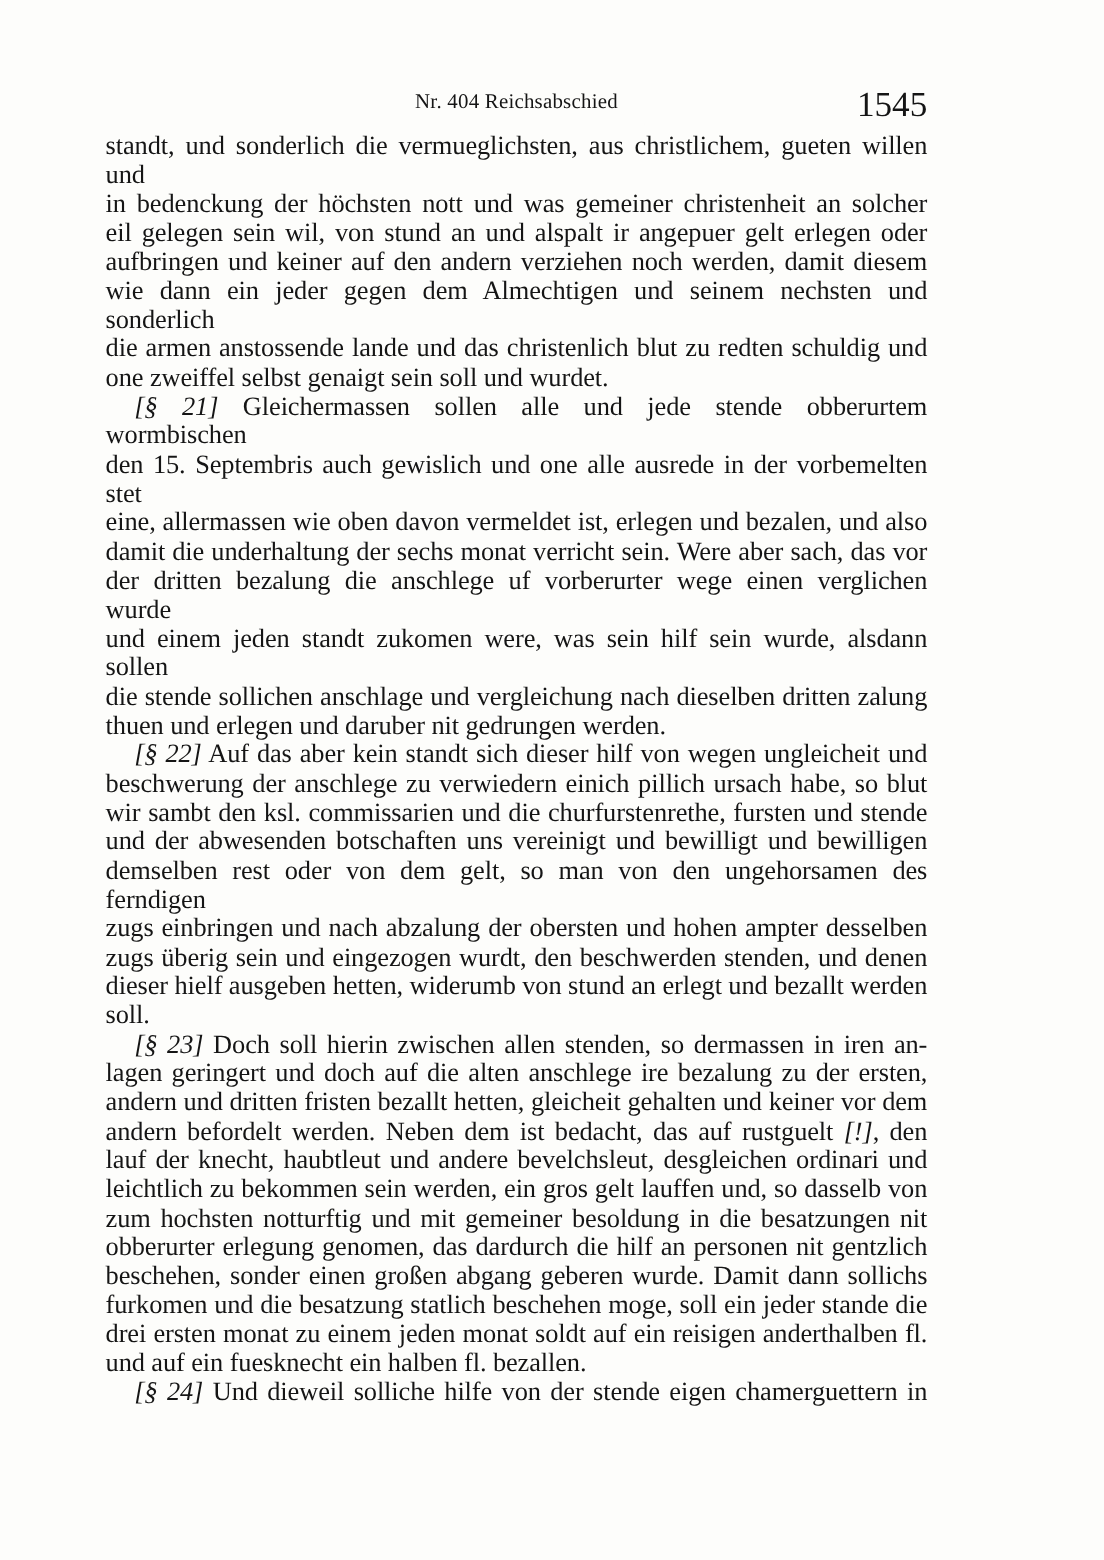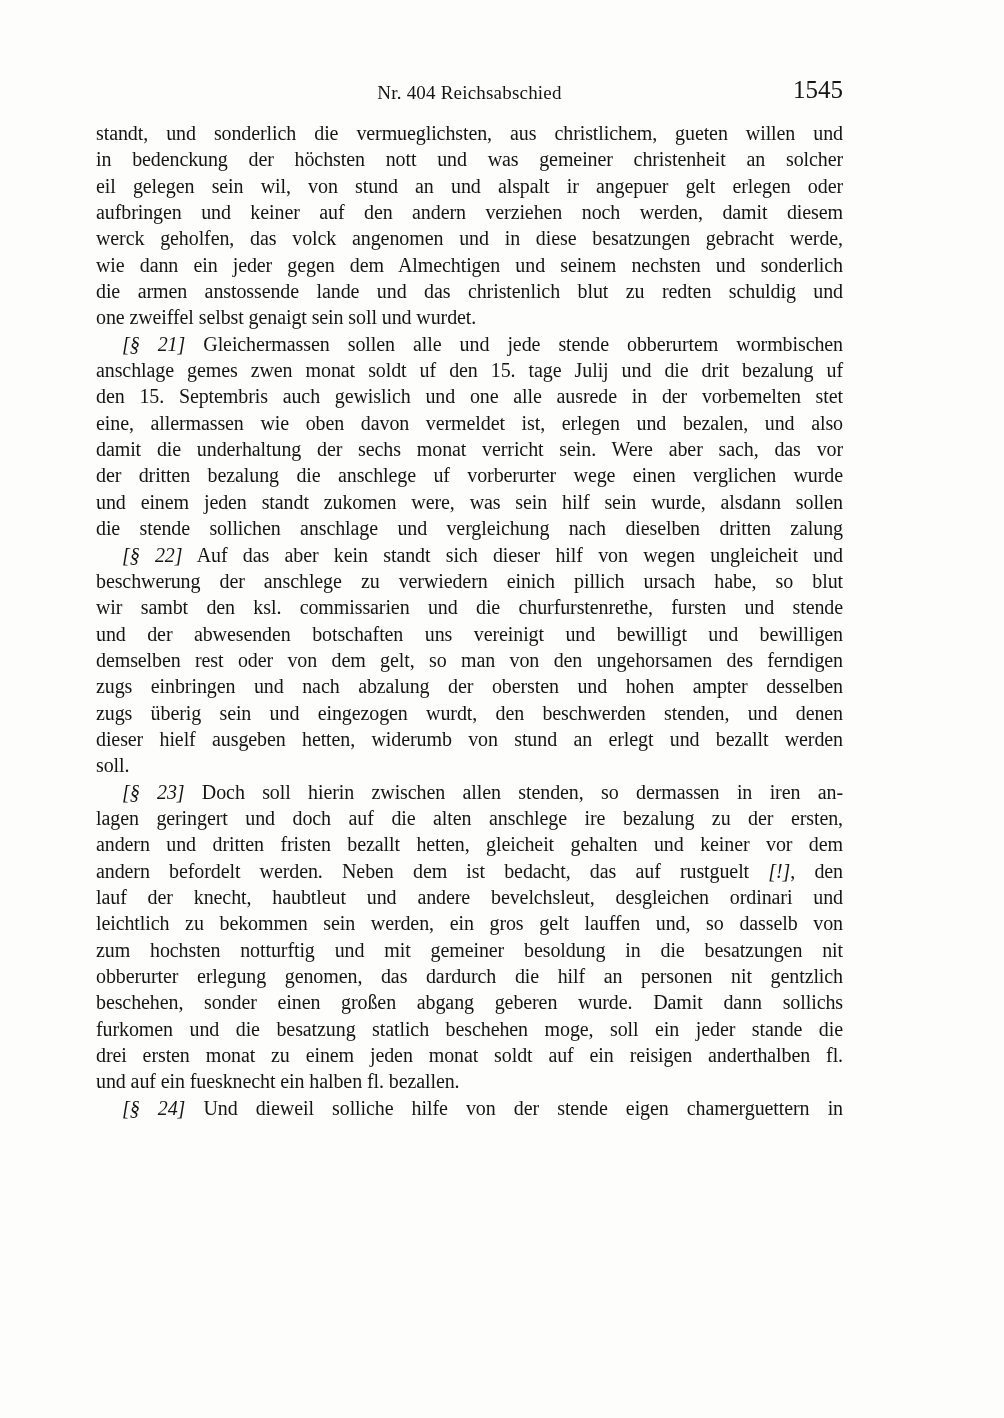--- a/index.html
+++ b/index.html
@@ -29,34 +29,34 @@
     right: 0;
     top: 6px;
     text-align: center;
     font-size: 19px;
     letter-spacing: 0.2px;
   }
   .page-number {
     position: absolute;
     right: 0;
     top: 0;
-    font-size: 25px;
+    font-size: 32px;
   }
   .text-body {
     position: absolute;
     left: 96px;
     top: 120px;
     width: 747px;
   }
   .paragraph {
     margin: 0;
     padding: 0;
   }
   .line {
-    font-size: 20px;
+    font-size: 24px;
     line-height: 26.35px;
     letter-spacing: -0.1px;
     text-align: justify;
     text-align-last: justify;
     white-space: normal;
   }
   .line-last {
     text-align-last: left;
   }
   .line-indent {
@@ -73,34 +73,33 @@
   <div class="page-header">
     <span class="running-head">Nr. 404 Reichsabschied</span>
     <span class="page-number">1545</span>
   </div>
   <div class="text-body">
       <div class="paragraph">
         <div class="line"><span>standt, und sonderlich die vermueglichsten, aus christlichem, gueten willen und</span></div>
         <div class="line"><span>in bedenckung der höchsten nott und was gemeiner christenheit an solcher</span></div>
         <div class="line"><span>eil gelegen sein wil, von stund an und alspalt ir angepuer gelt erlegen oder</span></div>
         <div class="line"><span>aufbringen und keiner auf den andern verziehen noch werden, damit diesem</span></div>
-        <div class="line"><span>werck geholfen, das volck angenomen und in diese besatzungen gebracht werde,</span></div>
         <div class="line"><span>wie dann ein jeder gegen dem Almechtigen und seinem nechsten und sonderlich</span></div>
         <div class="line"><span>die armen anstossende lande und das christenlich blut zu redten schuldig und</span></div>
         <div class="line line-last"><span>one zweiffel selbst genaigt sein soll und wurdet.</span></div>
       </div>
       <div class="paragraph">
         <div class="line line-indent"><span class="italic">[§ 21]</span><span> Gleichermassen sollen alle und jede stende obberurtem wormbischen</span></div>
-        <div class="line"><span>anschlage gemes zwen monat soldt uf den 15. tage Julij und die drit bezalung uf</span></div>
         <div class="line"><span>den 15. Septembris auch gewislich und one alle ausrede in der vorbemelten stet</span></div>
         <div class="line"><span>eine, allermassen wie oben davon vermeldet ist, erlegen und bezalen, und also</span></div>
         <div class="line"><span>damit die underhaltung der sechs monat verricht sein. Were aber sach, das vor</span></div>
         <div class="line"><span>der dritten bezalung die anschlege uf vorberurter wege einen verglichen wurde</span></div>
         <div class="line"><span>und einem jeden standt zukomen were, was sein hilf sein wurde, alsdann sollen</span></div>
         <div class="line"><span>die stende sollichen anschlage und vergleichung nach dieselben dritten zalung</span></div>
+        <div class="line line-last"><span>thuen und erlegen und daruber nit gedrungen werden.</span></div>
       </div>
       <div class="paragraph">
         <div class="line line-indent"><span class="italic">[§ 22]</span><span> Auf das aber kein standt sich dieser hilf von wegen ungleicheit und</span></div>
         <div class="line"><span>beschwerung der anschlege zu verwiedern einich pillich ursach habe, so blut</span></div>
         <div class="line"><span>wir sambt den ksl. commissarien und die churfurstenrethe, fursten und stende</span></div>
         <div class="line"><span>und der abwesenden botschaften uns vereinigt und bewilligt und bewilligen</span></div>
         <div class="line"><span>demselben rest oder von dem gelt, so man von den ungehorsamen des ferndigen</span></div>
         <div class="line"><span>zugs einbringen und nach abzalung der obersten und hohen ampter desselben</span></div>
         <div class="line"><span>zugs überig sein und eingezogen wurdt, den beschwerden stenden, und denen</span></div>
         <div class="line"><span>dieser hielf ausgeben hetten, widerumb von stund an erlegt und bezallt werden</span></div>

